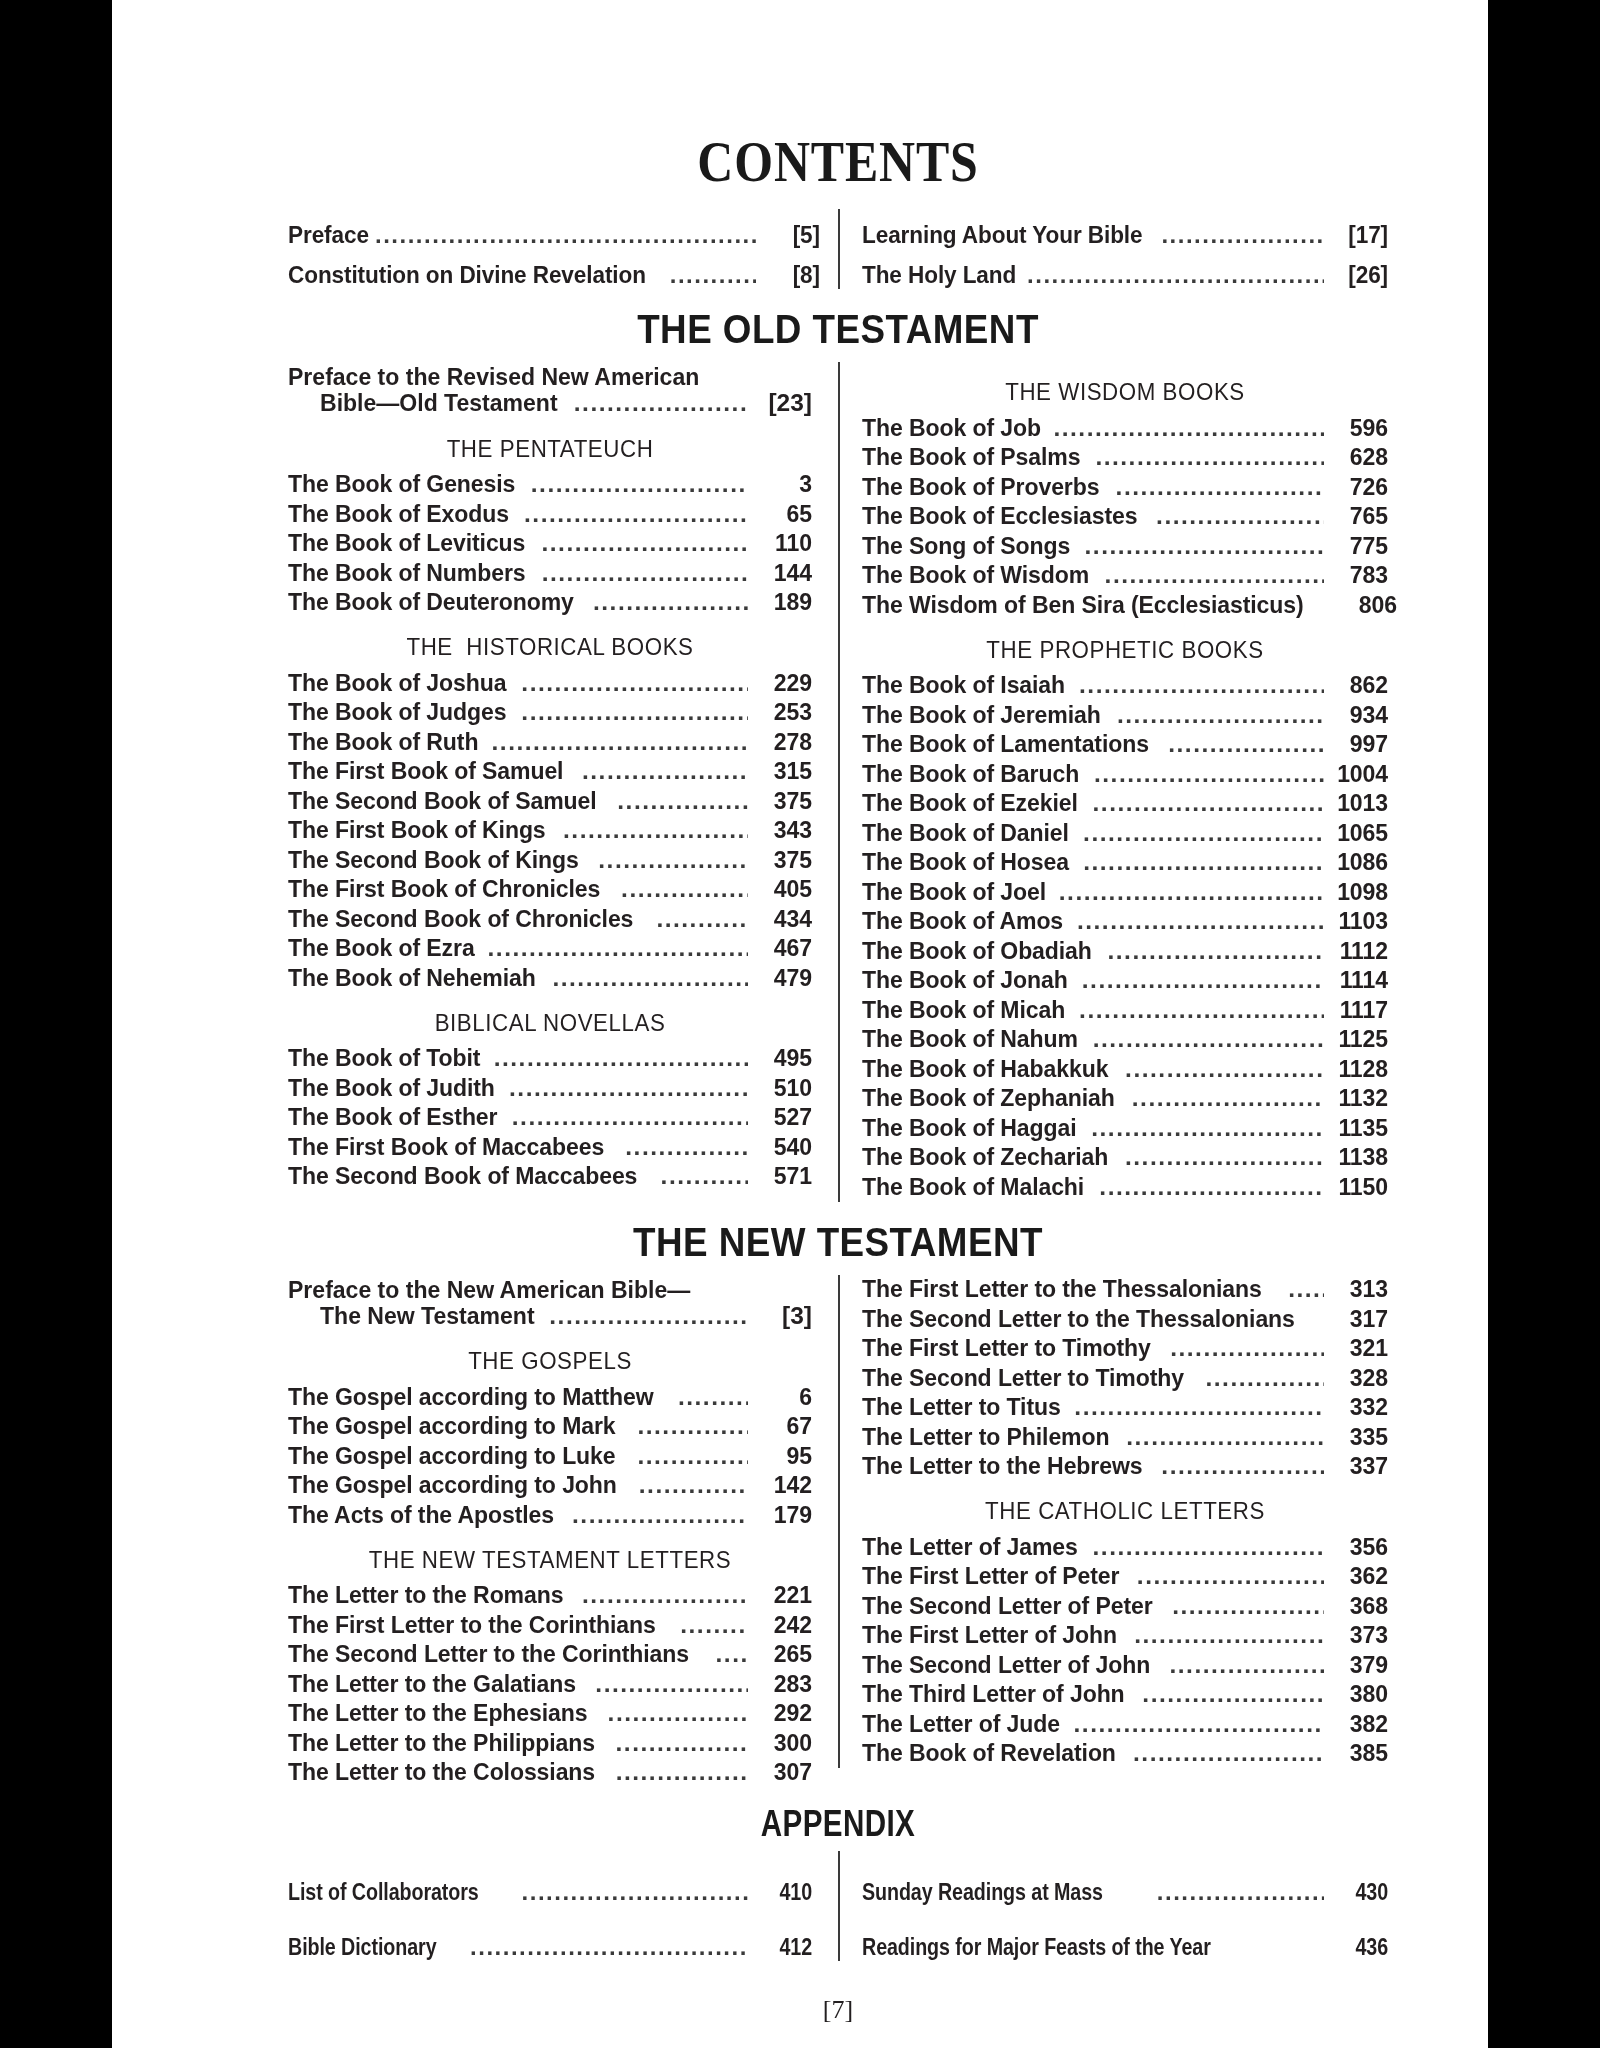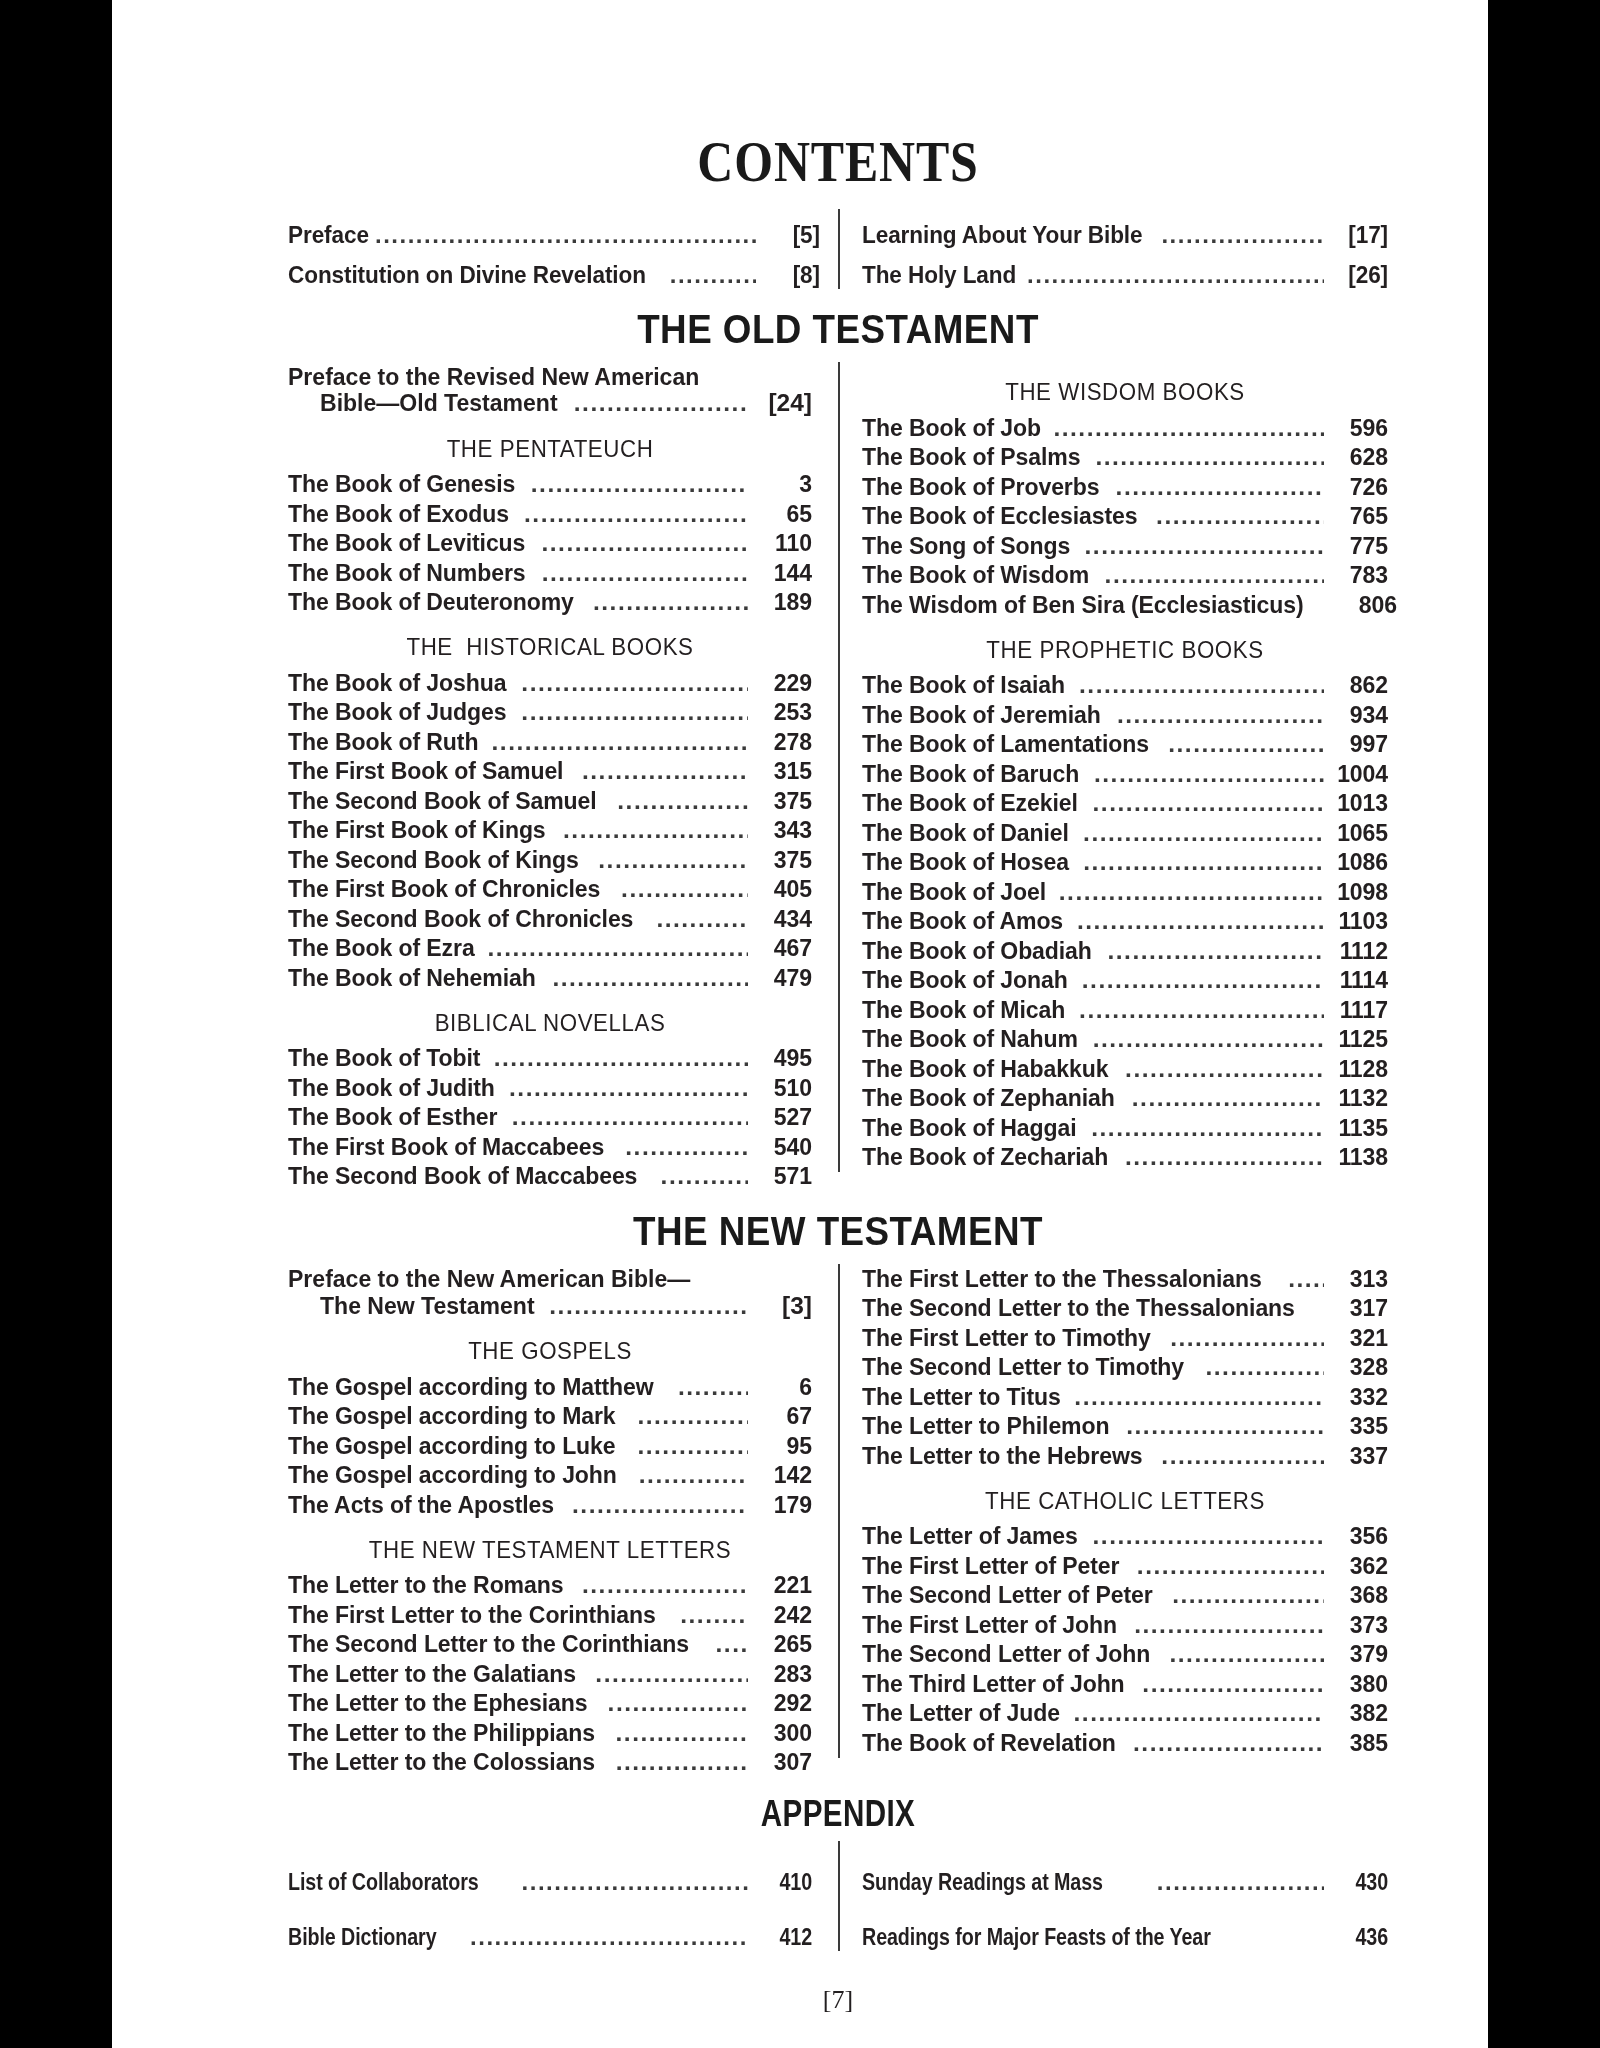--- a/index.html
+++ b/index.html
@@ -223,21 +223,21 @@
 
     <h2 class="testament-title">THE OLD TESTAMENT</h2>
 
     <div class="cols">
       <div class="col col-left">
         <div class="entry-wrap">
           <div class="line1">Preface to the Revised New American</div>
           <div class="line2">
             <span class="label">Bible—Old Testament</span>
             <span class="leader"></span>
-            <span class="num">[24]</span>
+            <span class="num">[23]</span>
           </div>
         </div>
         <div>
             <div class="section-head">THE PENTATEUCH</div>
             <div class="entry">
               <span class="label">The Book of Genesis</span>
               <span class="leader"></span>
               <span class="num">3</span>
             </div>
             <div class="entry">
@@ -460,20 +460,25 @@
             </div>
             <div class="entry">
               <span class="label">The Book of Haggai</span>
               <span class="leader"></span>
               <span class="num">1135</span>
             </div>
             <div class="entry">
               <span class="label">The Book of Zechariah</span>
               <span class="leader"></span>
               <span class="num">1138</span>
+            </div>
+            <div class="entry">
+              <span class="label">The Book of Malachi</span>
+              <span class="leader"></span>
+              <span class="num">1150</span>
             </div>
           </div>
       </div>
     </div>
 
     <h2 class="testament-title">THE NEW TESTAMENT</h2>
 
     <div class="cols">
       <div class="col col-left">
         <div class="entry-wrap">

